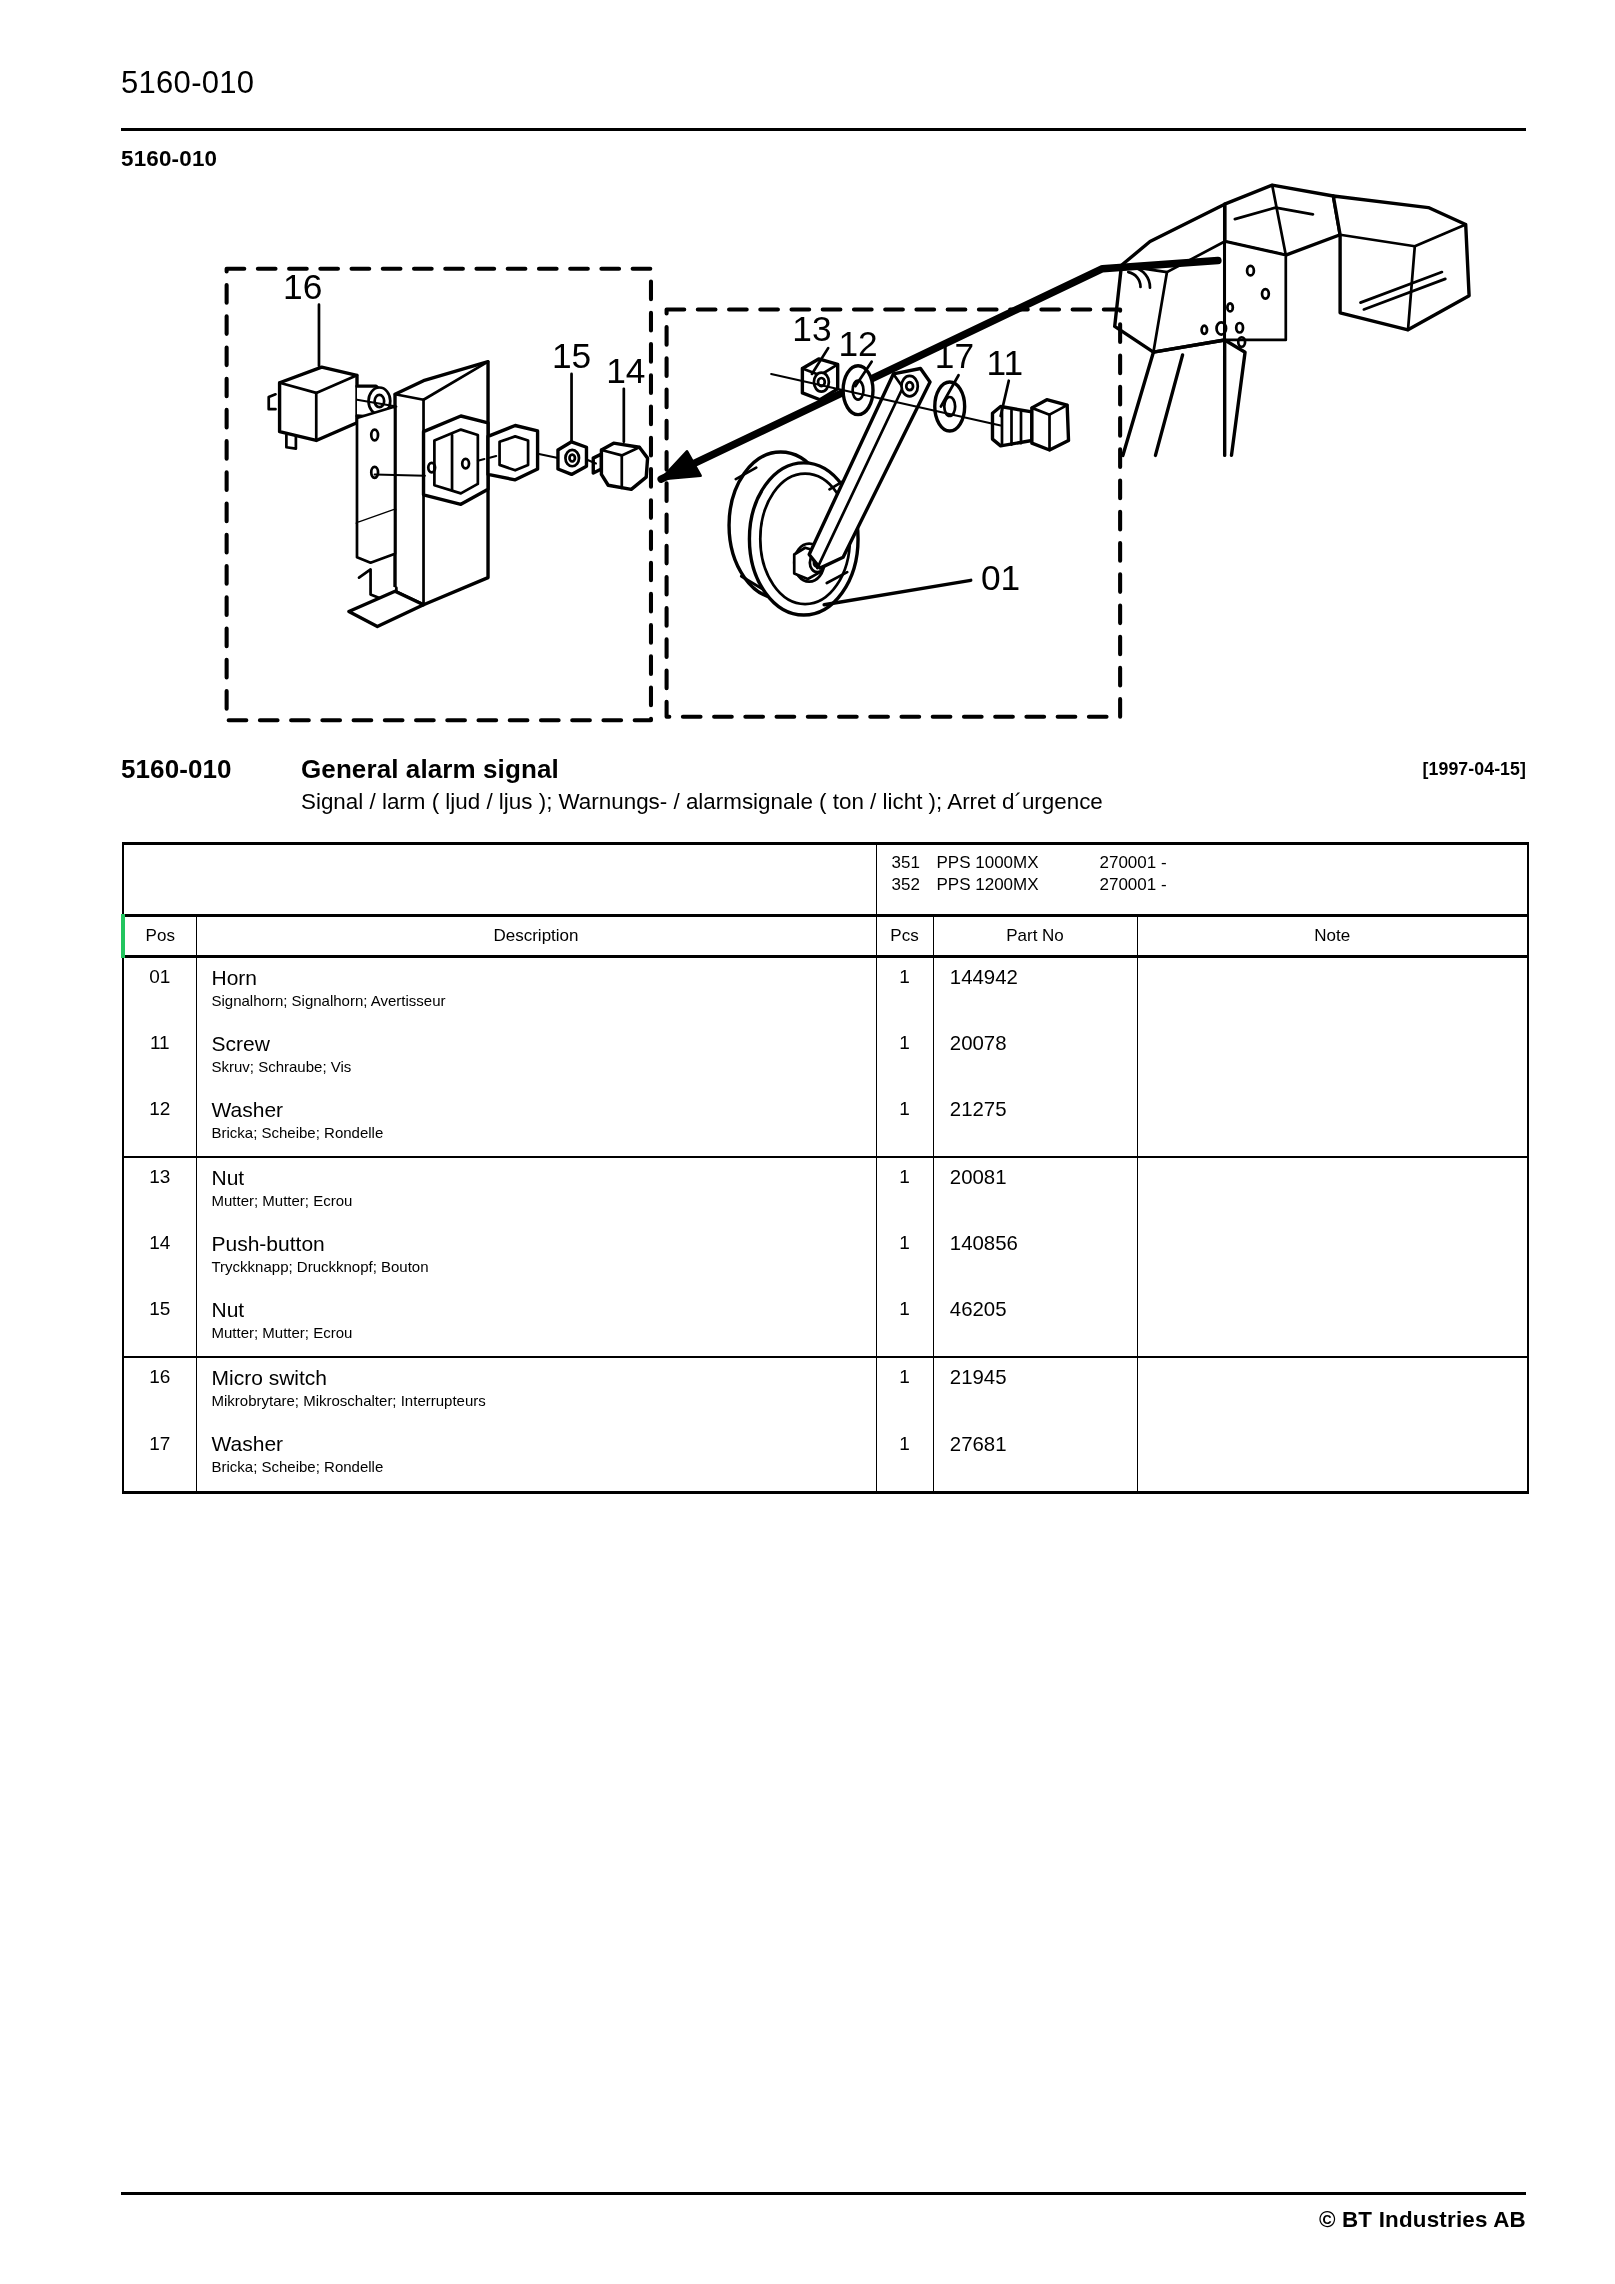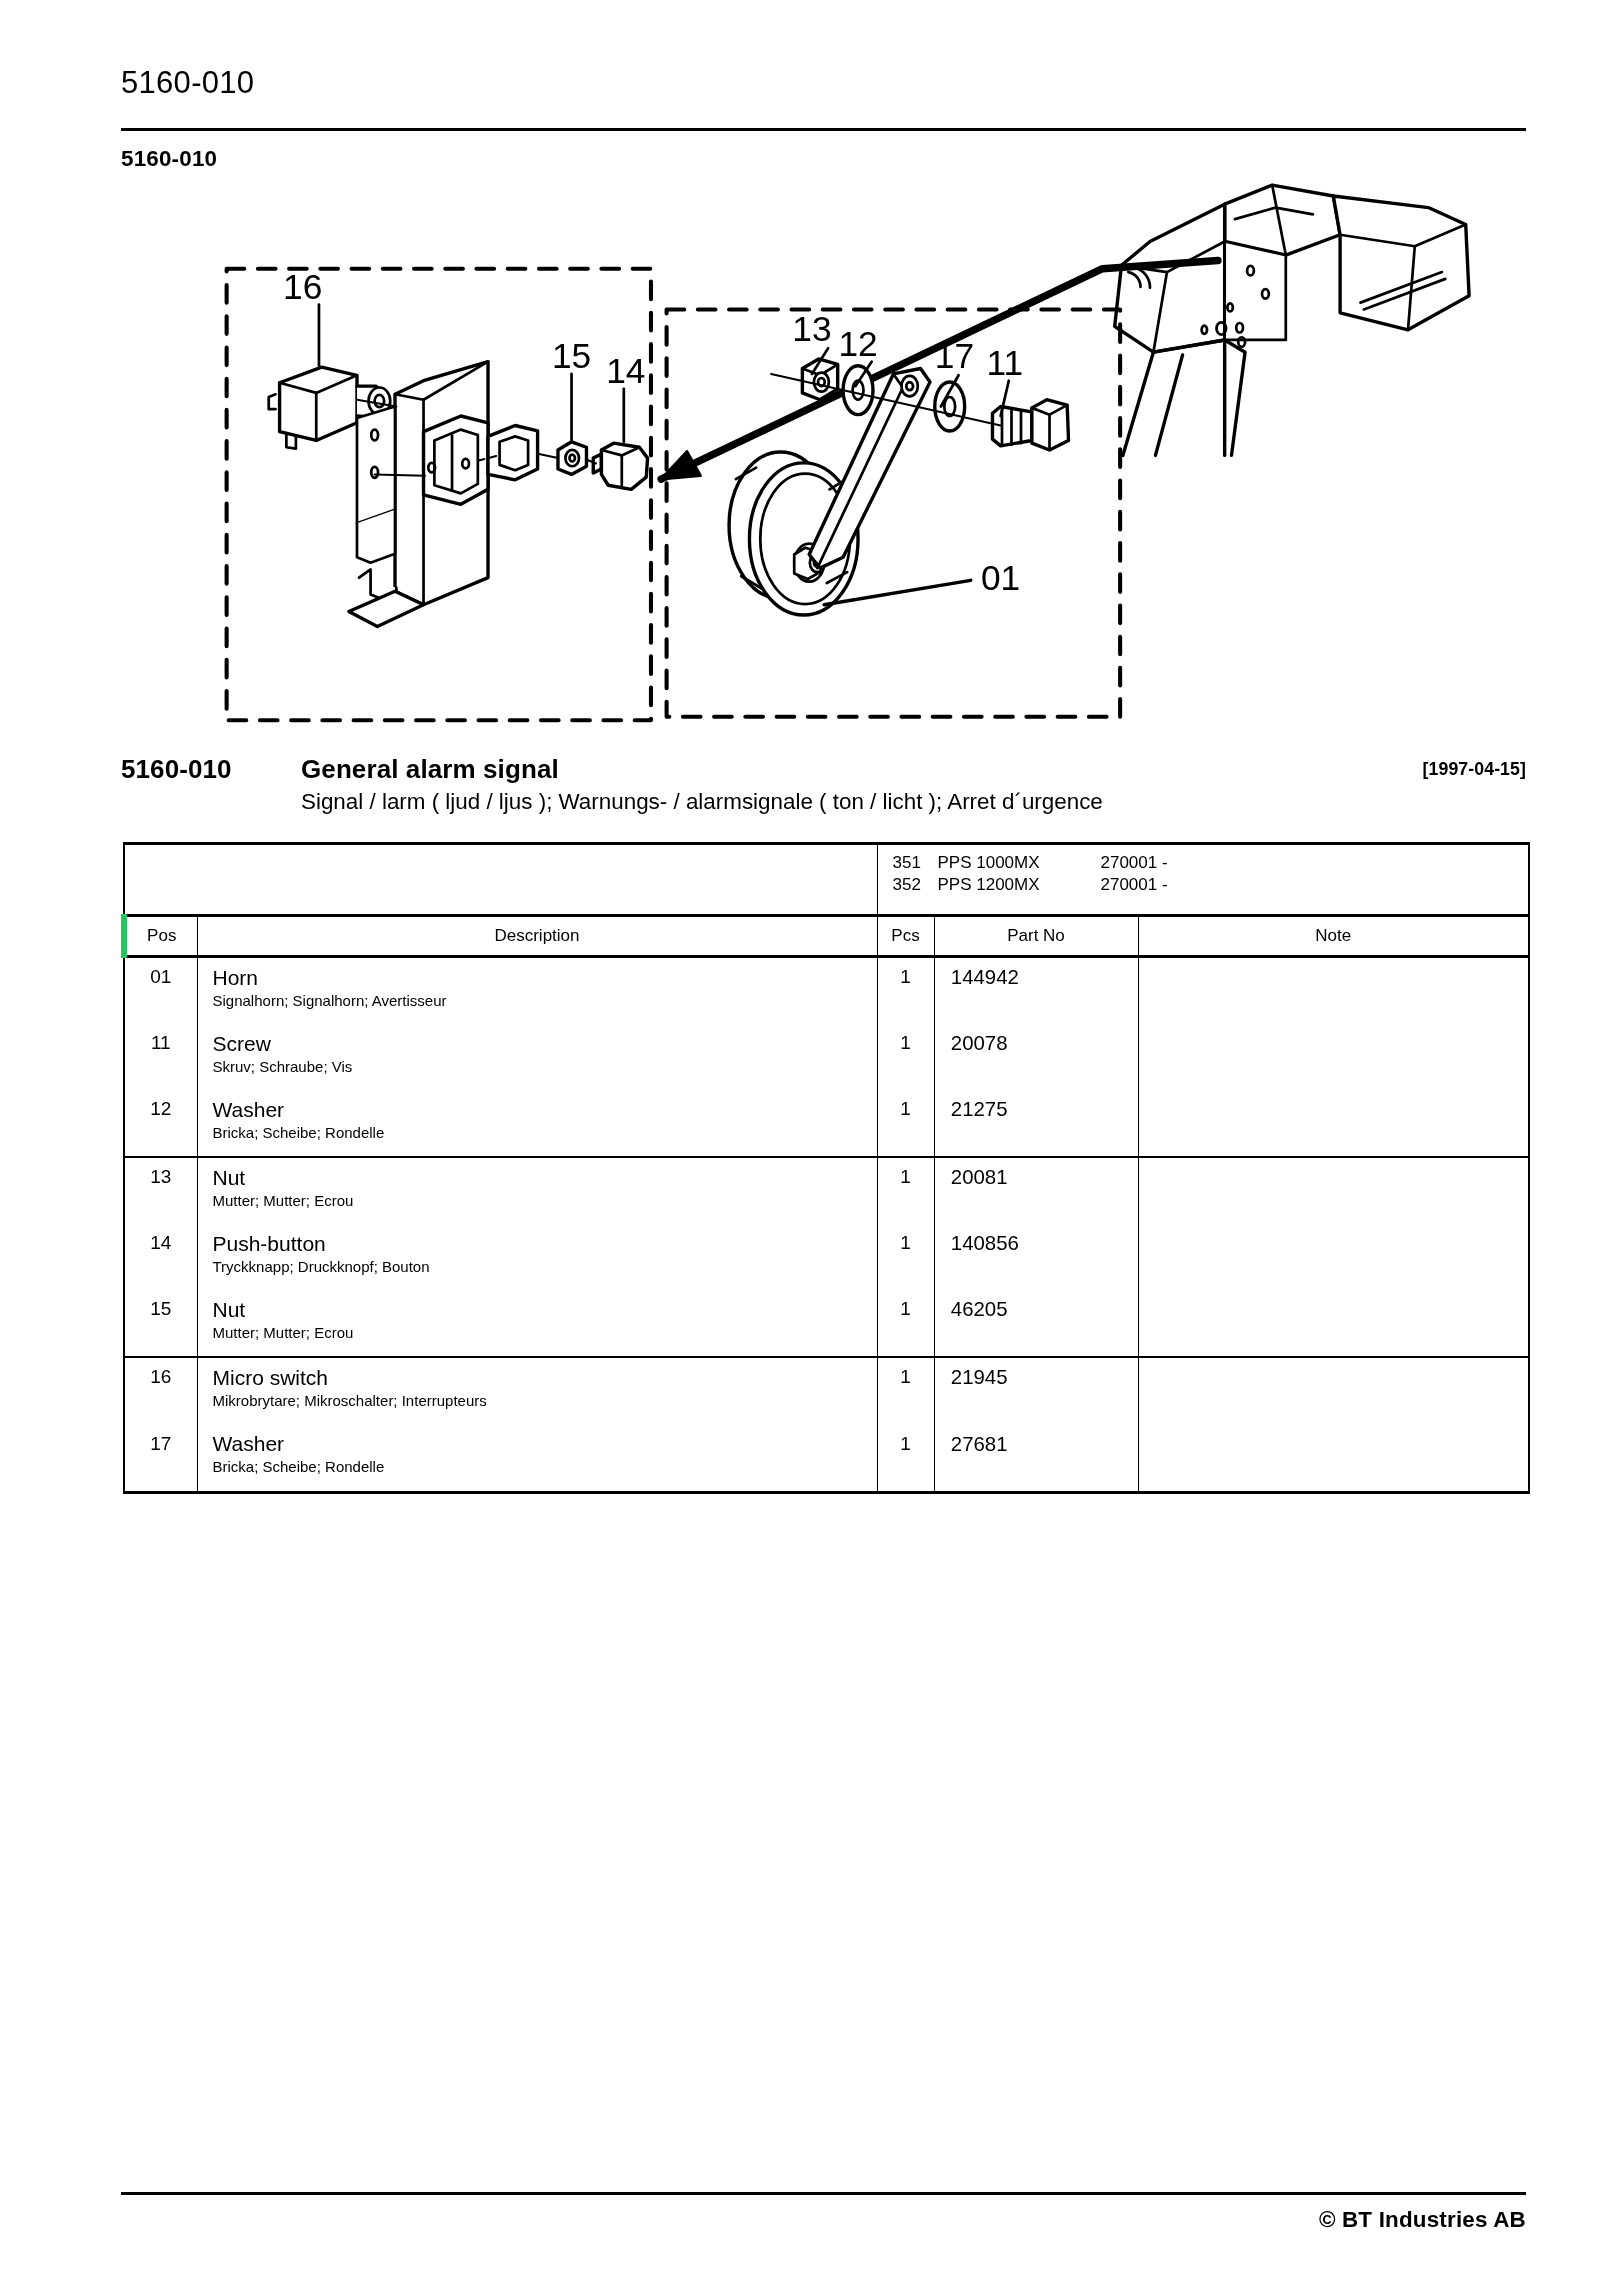--- a/index.html
+++ b/index.html
@@ -176,21 +176,21 @@
   
   .colhdr-row td {
     height: 38px;
     text-align: center;
     font-size: 17px;
     border-top: 3.4px solid #000;
     border-bottom: 3.4px solid #000;
     border-left: 1.4px solid #000;
     border-right: 1.4px solid #000;
   }
-  .colhdr-row td:first-child { border-left: 6px solid #22c55e; }
+  .colhdr-row td:first-child { border-left: 4px solid #22c55e; }
   .colhdr-row td:last-child { border-right: 2px solid #000; }
   .colhdr-row td span {
     display: block;
     padding-top: 9.5px;
   }
 
   
   tr.part-row td {
     border-left: 1.4px solid #000;
     border-right: 1.4px solid #000;

